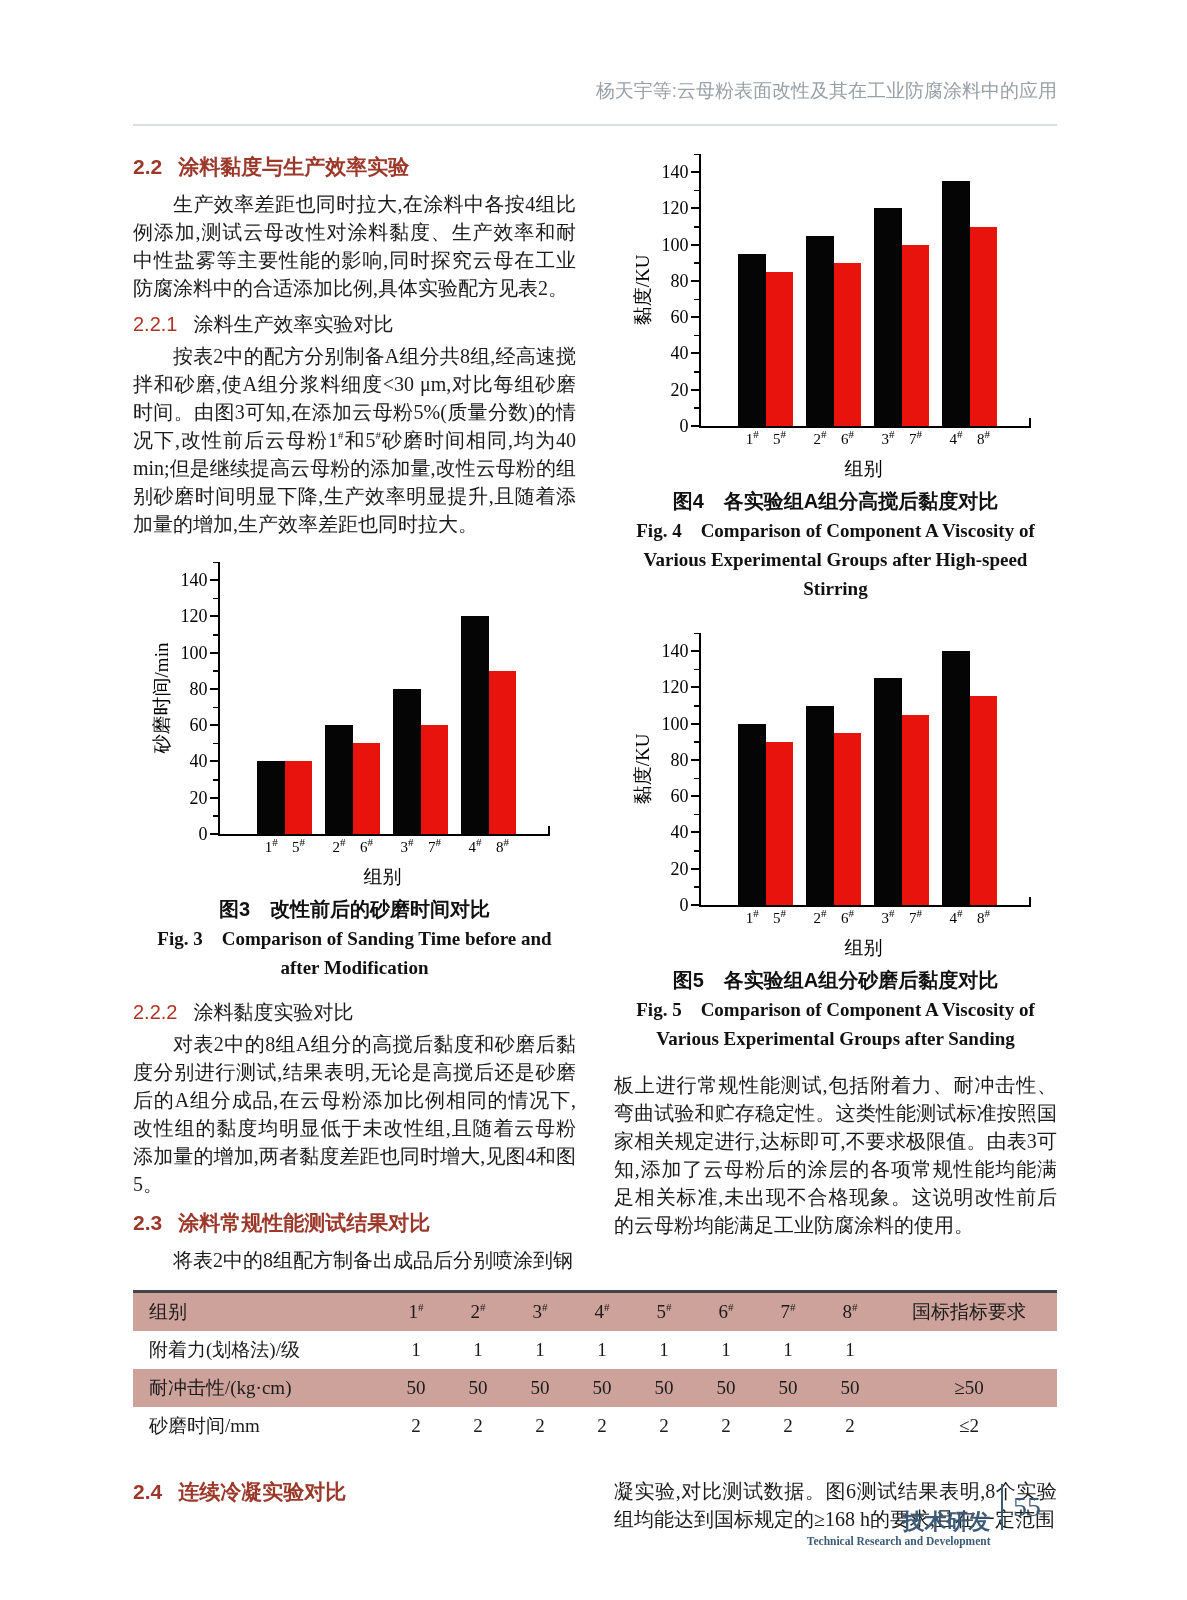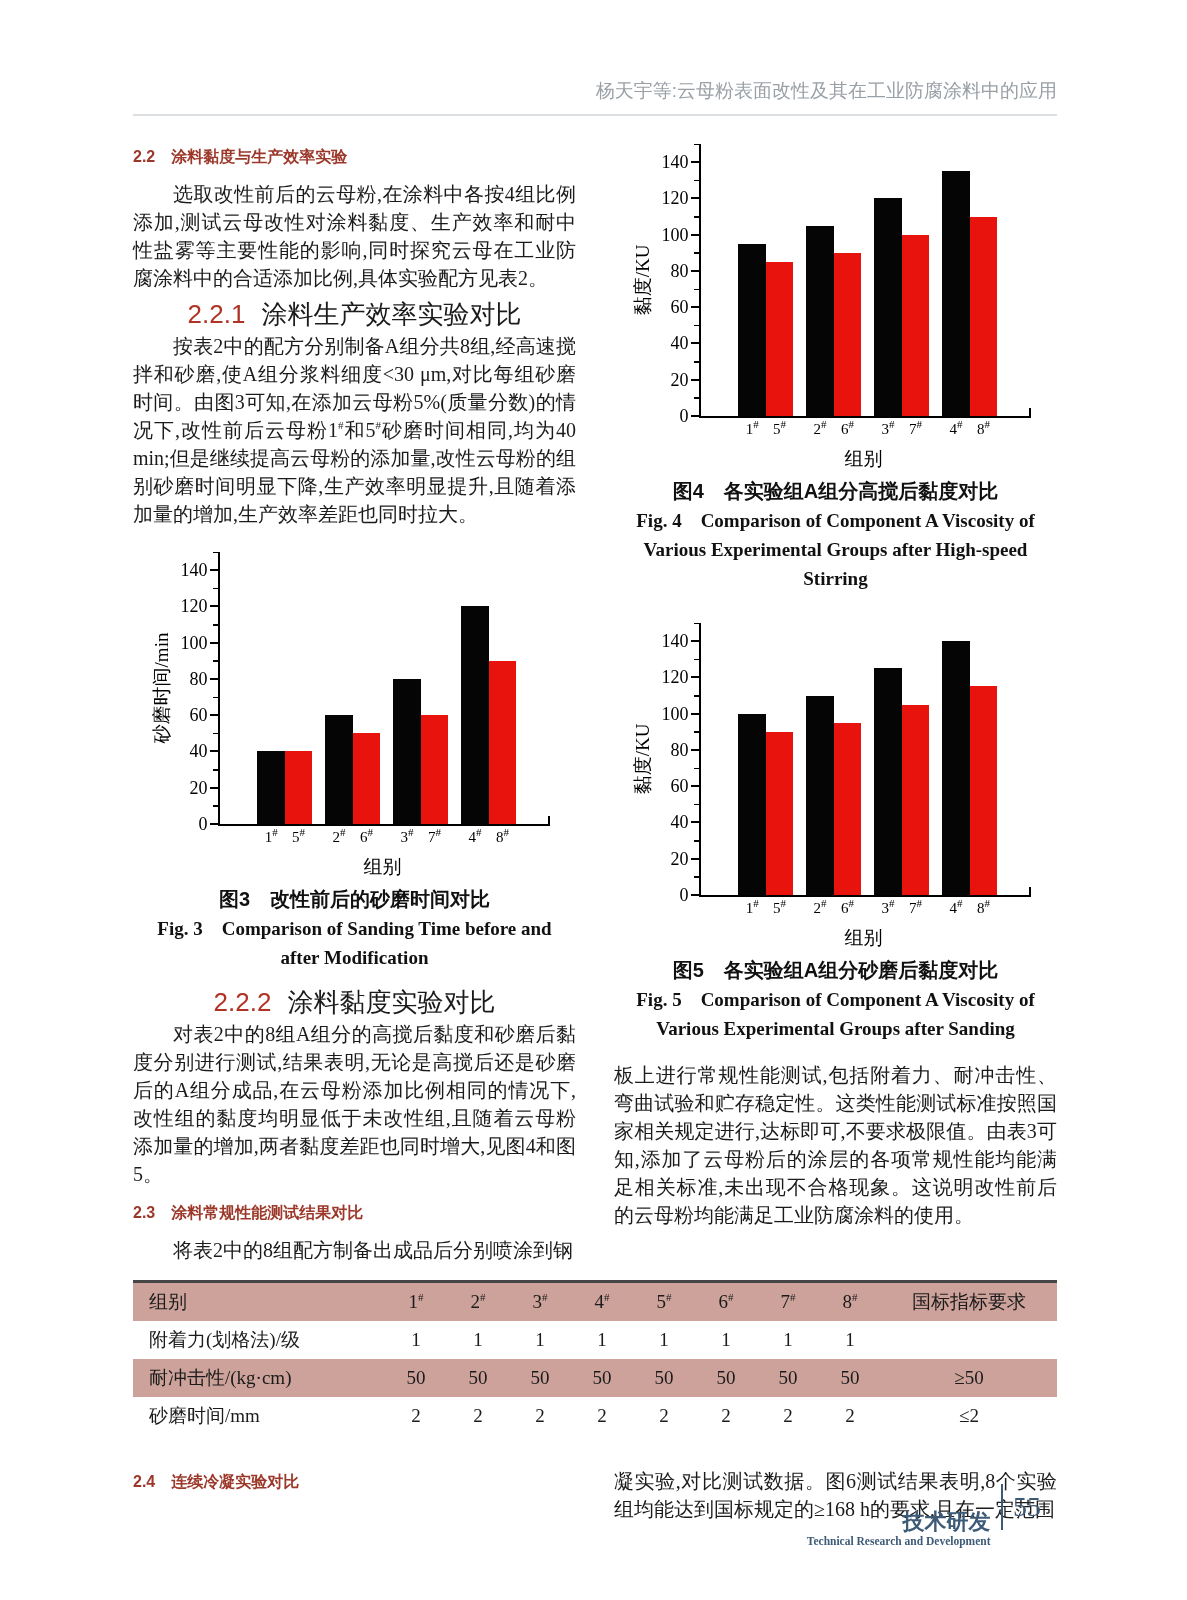--- a/index.html
+++ b/index.html
@@ -1,26 +1,26 @@
 <!DOCTYPE html>
 <html><head>
 <meta charset="utf-8">
 <style>
   html,body{margin:0;padding:0;background:#ffffff;}
   .page{position:relative;width:1187px;height:1600px;margin:0 auto;background:#fff;overflow:hidden;
         font-family:"Liberation Serif","DejaVu Serif",serif;color:#1b1b1b;}
   .content{position:absolute;left:133px;top:78px;width:924px;}
   .running-head{text-align:right;font-family:"Liberation Sans","DejaVu Sans",sans-serif;
-                font-size:19px;color:#99a0a6;padding-bottom:10px;border-bottom:2px solid #dcdfe1;margin-bottom:20px;}
+                font-size:19px;color:#99a0a6;padding-bottom:20px;border-bottom:2px solid #dcdfe1;margin-bottom:20px;}
   .columns{display:flex;gap:38px;align-items:flex-start;}
   .col{width:443px;}
   .sec{margin:6px 0 8px 0;font-family:"Liberation Sans","DejaVu Sans",sans-serif;
-       font-size:16px;font-weight:bold;color:#9c382a;line-height:30px;}
+       font-size:21px;font-weight:bold;color:#9c382a;line-height:30px;}
   .sec .sec-num{margin-right:16px;}
-  .sub{margin:8px 0 4px 0;font-size:26px;line-height:28px;font-weight:normal;text-align:center;}
+  .sub{margin:8px 0 4px 0;font-size:20px;line-height:28px;font-weight:normal;}
   .sub .sec-num{color:#b03425;font-family:"Liberation Sans","DejaVu Sans",sans-serif;margin-right:16px;}
   .sub .sec-title{color:#1b1b1b;}
   p.body{margin:0;font-size:20px;line-height:28px;text-align:justify;}
   p.indent{text-indent:2em;}
   sup.hash{font-size:11px;vertical-align:super;line-height:0;}
   
   .figure{margin:14px auto 10px auto;width:430px;}
   .figchart{position:relative;width:430px;height:336px;}
   .plot{position:absolute;left:78px;top:6px;width:330px;height:272px;
         border-left:2px solid #000;border-bottom:2px solid #000;}
@@ -59,21 +59,21 @@
 
 <div class="page">
   <div class="content">
 
     <div class="running-head">杨天宇等:云母粉表面改性及其在工业防腐涂料中的应用</div>
 
     <div class="columns">
 
       <div class="col">
         <h2 class="sec"><span class="sec-num">2.2</span><span class="sec-title">涂料黏度与生产效率实验</span></h2>
-        <p class="body indent">选取改性前后的云母粉,在涂料中各按4组比例添加,测试云母改性对涂料黏度、生产效率和耐中性盐雾等主要性能的影响,同时探究云母在工业防腐涂料中的合适添加比例,具体实验配方见表2。</p>
+        <p class="body indent">生产效率差距也同时拉大,在涂料中各按4组比例添加,测试云母改性对涂料黏度、生产效率和耐中性盐雾等主要性能的影响,同时探究云母在工业防腐涂料中的合适添加比例,具体实验配方见表2。</p>
 
         <h3 class="sec sub"><span class="sec-num">2.2.1</span><span class="sec-title">涂料生产效率实验对比</span></h3>
         <p class="body indent">按表2中的配方分别制备A组分共8组,经高速搅拌和砂磨,使A组分浆料细度&lt;30 μm,对比每组砂磨时间。由图3可知,在添加云母粉5%(质量分数)的情况下,改性前后云母粉1<sup class="hash">#</sup>和5<sup class="hash">#</sup>砂磨时间相同,均为40 min;但是继续提高云母粉的添加量,改性云母粉的组别砂磨时间明显下降,生产效率明显提升,且随着添加量的增加,生产效率差距也同时拉大。</p>
 
         <figure class="figure" style="margin-top:18px">
           <div class="figchart">
               <div class="plot">
                 <div class="ytick-label" style="bottom: calc(0% - 10px);">0</div>
                 <div class="tick-major" style="bottom: calc(0% - 1px);"></div>
                 <div class="tick-minor" style="bottom: calc(6.66667% - 1px);"></div>

